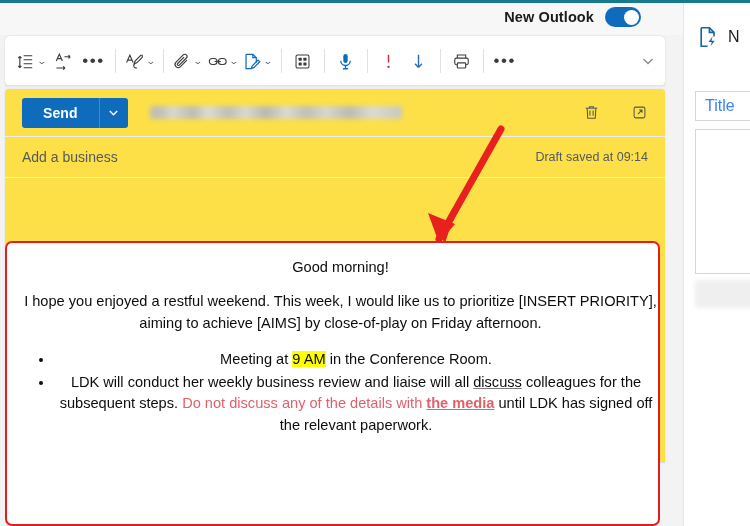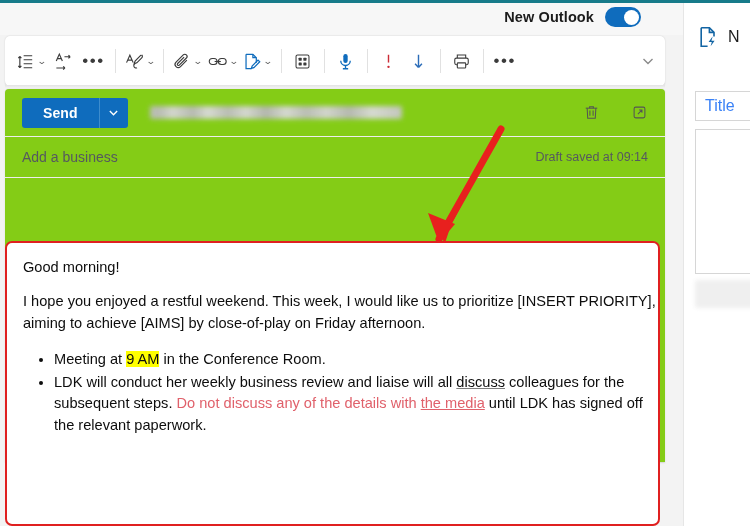--- a/index.html
+++ b/index.html
@@ -71,21 +71,21 @@
   .tb-dots { font-size:17px; letter-spacing:1.5px; color:#3b3b3b; line-height:10px; }
   .ribbon-collapse {
     position:absolute; right:6px; top:50%; transform:translateY(-50%);
     width:22px; height:22px; display:flex; align-items:center; justify-content:center;
     color:#8a8a8a; cursor:pointer;
   }
 
   
   .compose {
     position:absolute; left:5px; top:86px; width:660px; height:373px;
-    background:#84cc16; border-radius:4px 4px 0 0;
+    background:#fde047; border-radius:4px 4px 0 0;
     box-shadow:0 .6px 1.6px rgba(0,0,0,.13);
   }
   .send-row {
     position:relative; height:48px; display:flex; align-items:center;
     border-bottom:1px solid #ededed; padding:0 12px 0 17px;
   }
   .send-split { display:flex; align-items:stretch; height:30px; }
   .send-btn {
     background:#0f6cbd; color:#fff; border:none; border-radius:3px 0 0 3px;
     font-family:inherit; font-size:14px; font-weight:700;
@@ -129,31 +129,31 @@
   .draft-saved { margin-left:auto; font-size:12.5px; color:#55595f; }
 
   
   .body-outline {
     position:absolute; left:0px; top:152px; width:655px; height:285px;
     border:2.5px solid #e02020; border-radius:7px;
     background:#fff; overflow:hidden;
   }
   .body-inner {
     padding:14px 0 0 16px;
-    font-size:14.6px; color:#0d0d0d; line-height:1.47;
+    font-size:14.6px; color:#0d0d0d; line-height:1.47;text-align:center;
   }
   .body-inner p { margin:0 0 15px 0; }
   .body-inner p.tight { margin-bottom:13px; }
   .body-inner h4 { font-size:14.8px; font-weight:700; margin:0 0 11px 0; }
   .body-inner ul { margin:0; padding-left:31px; list-style:disc; }
   .body-inner li { margin-bottom:1px; }
   .hl { background:#ffff00; }
   .und { text-decoration:underline; text-decoration-color:#7d7d7d; }
   .warn { color:#e0616b;margin-top:15px; }
-  .warn-und { color:#e0616b; text-decoration:underline; }
+  .warn-und { color:#e0616b; text-decoration:underline;font-weight:bold; }
 
   
   .arrow-svg { position:absolute; left:415px; top:118px; width:110px; height:130px; pointer-events:none; }
 
   
   .right-pane {
     position:absolute; left:683px; top:3px; width:67px; height:523px;
     background:#ffffff; border-left:1px solid #e6e6e6;
   }
   .rp-header { position:absolute; left:13px; top:22px; display:flex; align-items:center; gap:7px; }

